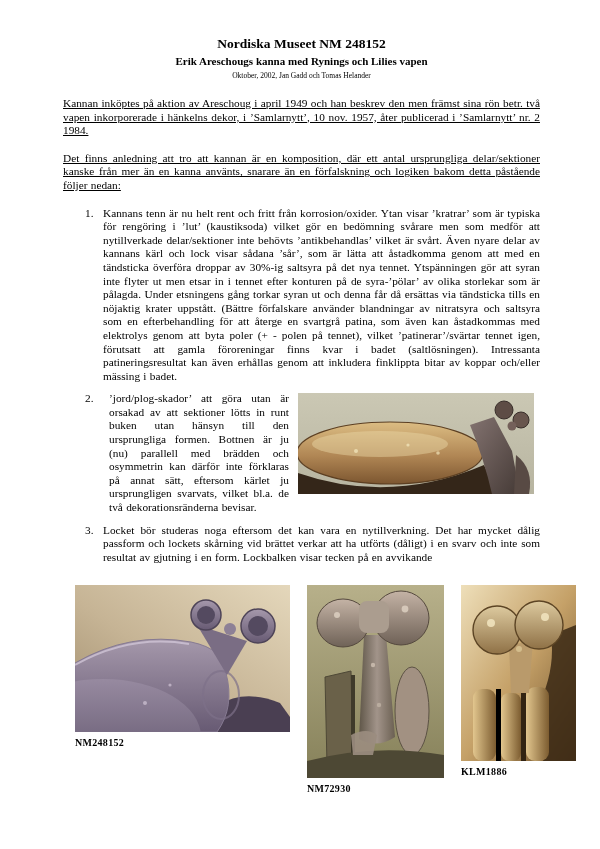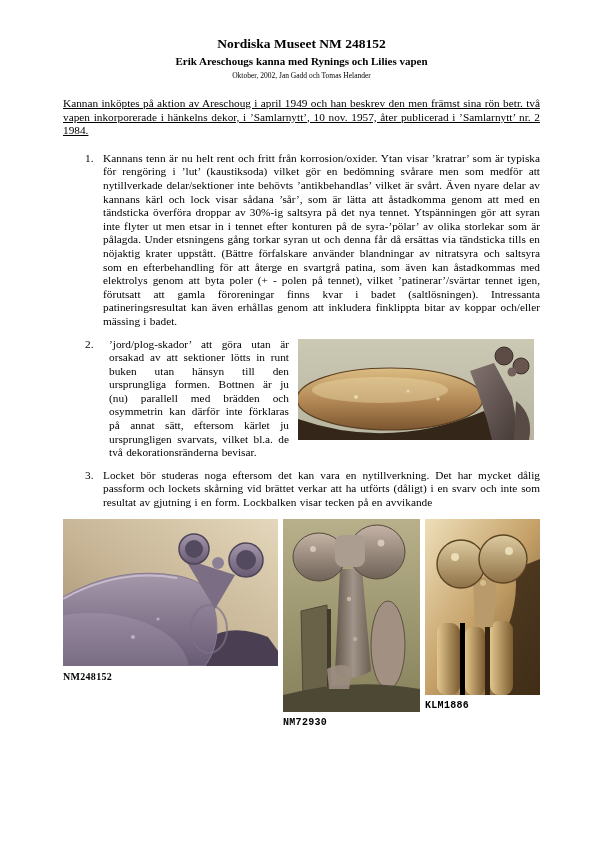--- a/index.html
+++ b/index.html
@@ -29,42 +29,43 @@
   .li .num { position:absolute; left:22px; top:0; }
   .li-line1 { text-align:justify; text-align-last:justify; margin:0; }
   .wrapzone { margin:6px; }
   .inline-photo {
     float:right; width:236px; height:101px; margin:1px 0 3px 9px;
     overflow:hidden;
   }
   .inline-photo svg, .photo svg { display:block; width:100%; height:100%; }
 
   .figures { display:flex; align-items:flex-start; margin-top:5px; margin-left:0; }
-  .figures figure { margin:0; }
-  .figures figure + figure { margin-left:5px;font-family:Liberation Mono, monospace; }
+  .figures figure { margin:12px; }
+  .figures figure + figure { margin-left:5px; }
   .photo { overflow:hidden; }
   .photo.left   { width:215px; height:147px; }
   .photo.middle { width:137px; height:193px; }
   .photo.right  { width:115px; height:176px; }
   figcaption {
     font-weight:bold; font-size:10px; letter-spacing:0.3px; margin-top:5px;
   }
 </style>
 </head>
 <body>
 
 <div class="page">
 
   <header>
     <div class="title">Nordiska Museet NM 248152</div>
     <div class="subtitle">Erik Areschougs kanna med Rynings och Lilies vapen</div>
     <div class="byline">Oktober, 2002, Jan Gadd och Tomas Helander</div>
   </header>
 
   <p class="para first">Kannan inköptes på aktion av Areschoug i april 1949 och han beskrev den men främst sina rön betr. två vapen inkorporerade i hänkelns dekor, i ’Samlarnytt’, 10 nov. 1957, åter publicerad i ’Samlarnytt’ nr. 2 1984.</p>
+  <p class="para">Det finns anledning att tro att kannan är en komposition, där ett antal ursprungliga delar/sektioner kanske från mer än en kanna använts, snarare än en förfalskning och logiken bakom detta påstående följer nedan:</p>
 
   <div class="olist">
 
     <div class="li">
       <span class="num">1.</span>
       <span>Kannans tenn är nu helt rent och fritt från korrosion/oxider. Ytan visar ’kratrar’ som är typiska för rengöring i ’lut’ (kaustiksoda) vilket gör en bedömning svårare men som medför att nytillverkade delar/sektioner inte behövts ’antikbehandlas’ vilket är svårt. Även nyare delar av kannans kärl och lock visar sådana ’sår’, som är lätta att åstadkomma genom att med en tändsticka överföra droppar av 30%-ig saltsyra på det nya tennet. Ytspänningen gör att syran inte flyter ut men etsar in i tennet efter konturen på de syra-’pölar’ av olika storlekar som är pålagda. Under etsningens gång torkar syran ut och denna får då ersättas via tändsticka tills en nöjaktig krater uppstått. (Bättre förfalskare använder blandningar av nitratsyra och saltsyra som en efterbehandling för att återge en svartgrå patina, som även kan åstadkommas med elektrolys genom att byta poler (+ - polen på tennet), vilket ’patinerar’/svärtar tennet igen, förutsatt att gamla föroreningar finns kvar i badet (saltlösningen). Intressanta patineringsresultat kan även erhållas genom att inkludera finklippta bitar av koppar och/eller mässing i badet.</span>
     </div>
 
     <div class="li">
       <span class="num">2.</span>

